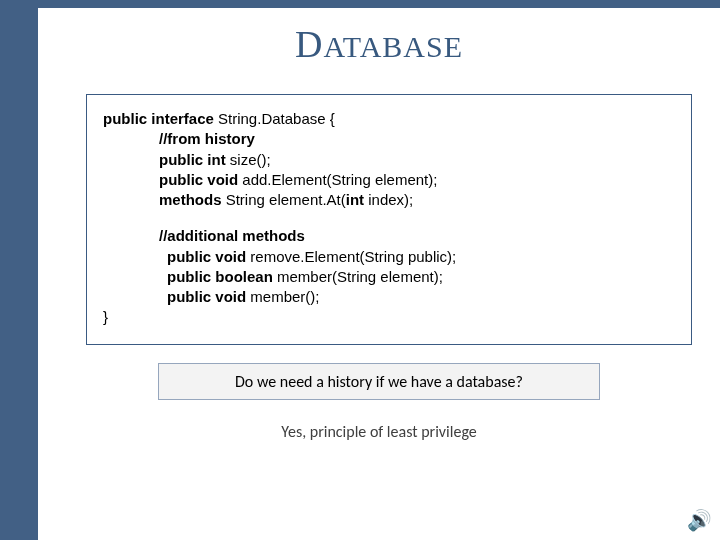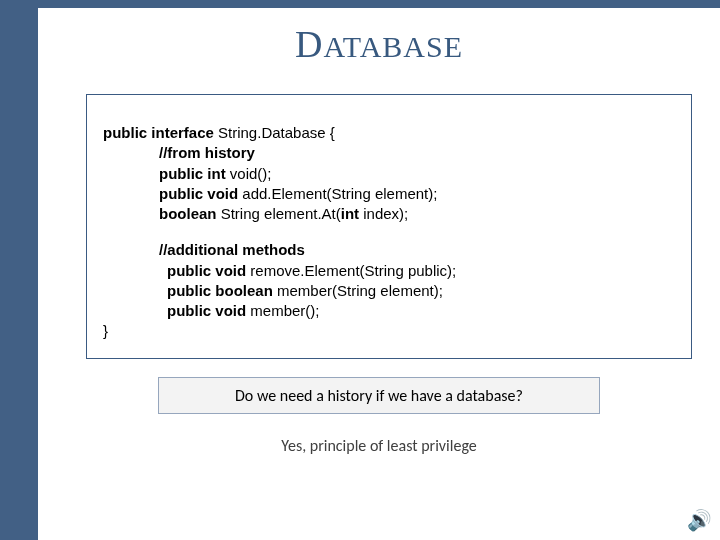--- a/index.html
+++ b/index.html
@@ -31,21 +31,21 @@
     font-size:30px;
     letter-spacing:1px;
     margin-top:14px;
     font-variant:small-caps;
   }
   .title .big{font-size:38px;}
   .code-box{
     margin:28px 28px 0 48px;
     border:1.5px solid #3a5a82;
     background:#fff;
-    padding:28px 16px 16px 16px;
+    padding:14px 16px 16px 16px;
     font-family:Arial,Helvetica,sans-serif;
     font-size:15px;
     line-height:1.35;
   }
   .kw{font-weight:bold;}
   .indent{display:inline-block;width:56px;}
   .indent2{display:inline-block;width:64px;}
   .callout{
     margin:18px auto 0 auto;
     width:440px;
@@ -86,27 +86,27 @@
   </div>
 
   <div class="code-box">
     <div>
       <span class="kw">public interface</span><span>  String.Database {</span>
     </div>
     <div>
       <span class="indent"></span><span class="kw">//from history</span>
     </div>
     <div>
-      <span class="indent"></span><span class="kw">public int</span><span> void();</span>
+      <span class="indent"></span><span class="kw">public int</span><span> size();</span>
     </div>
     <div>
       <span class="indent"></span><span class="kw">public void</span><span> add.Element(String element);</span>
     </div>
     <div>
-      <span class="indent"></span><span class="kw">boolean</span><span> String element.At(</span><span class="kw">int</span><span> index);</span>
+      <span class="indent"></span><span class="kw">methods</span><span> String element.At(</span><span class="kw">int</span><span> index);</span>
     </div>
     <div style="height:16px"></div>
     <div>
       <span class="indent"></span><span class="kw">//additional methods</span>
     </div>
     <div>
       <span class="indent2"></span><span class="kw">public void</span><span> remove.Element(String public);</span>
     </div>
     <div>
       <span class="indent2"></span><span class="kw">public boolean</span><span> member(String element);</span>

